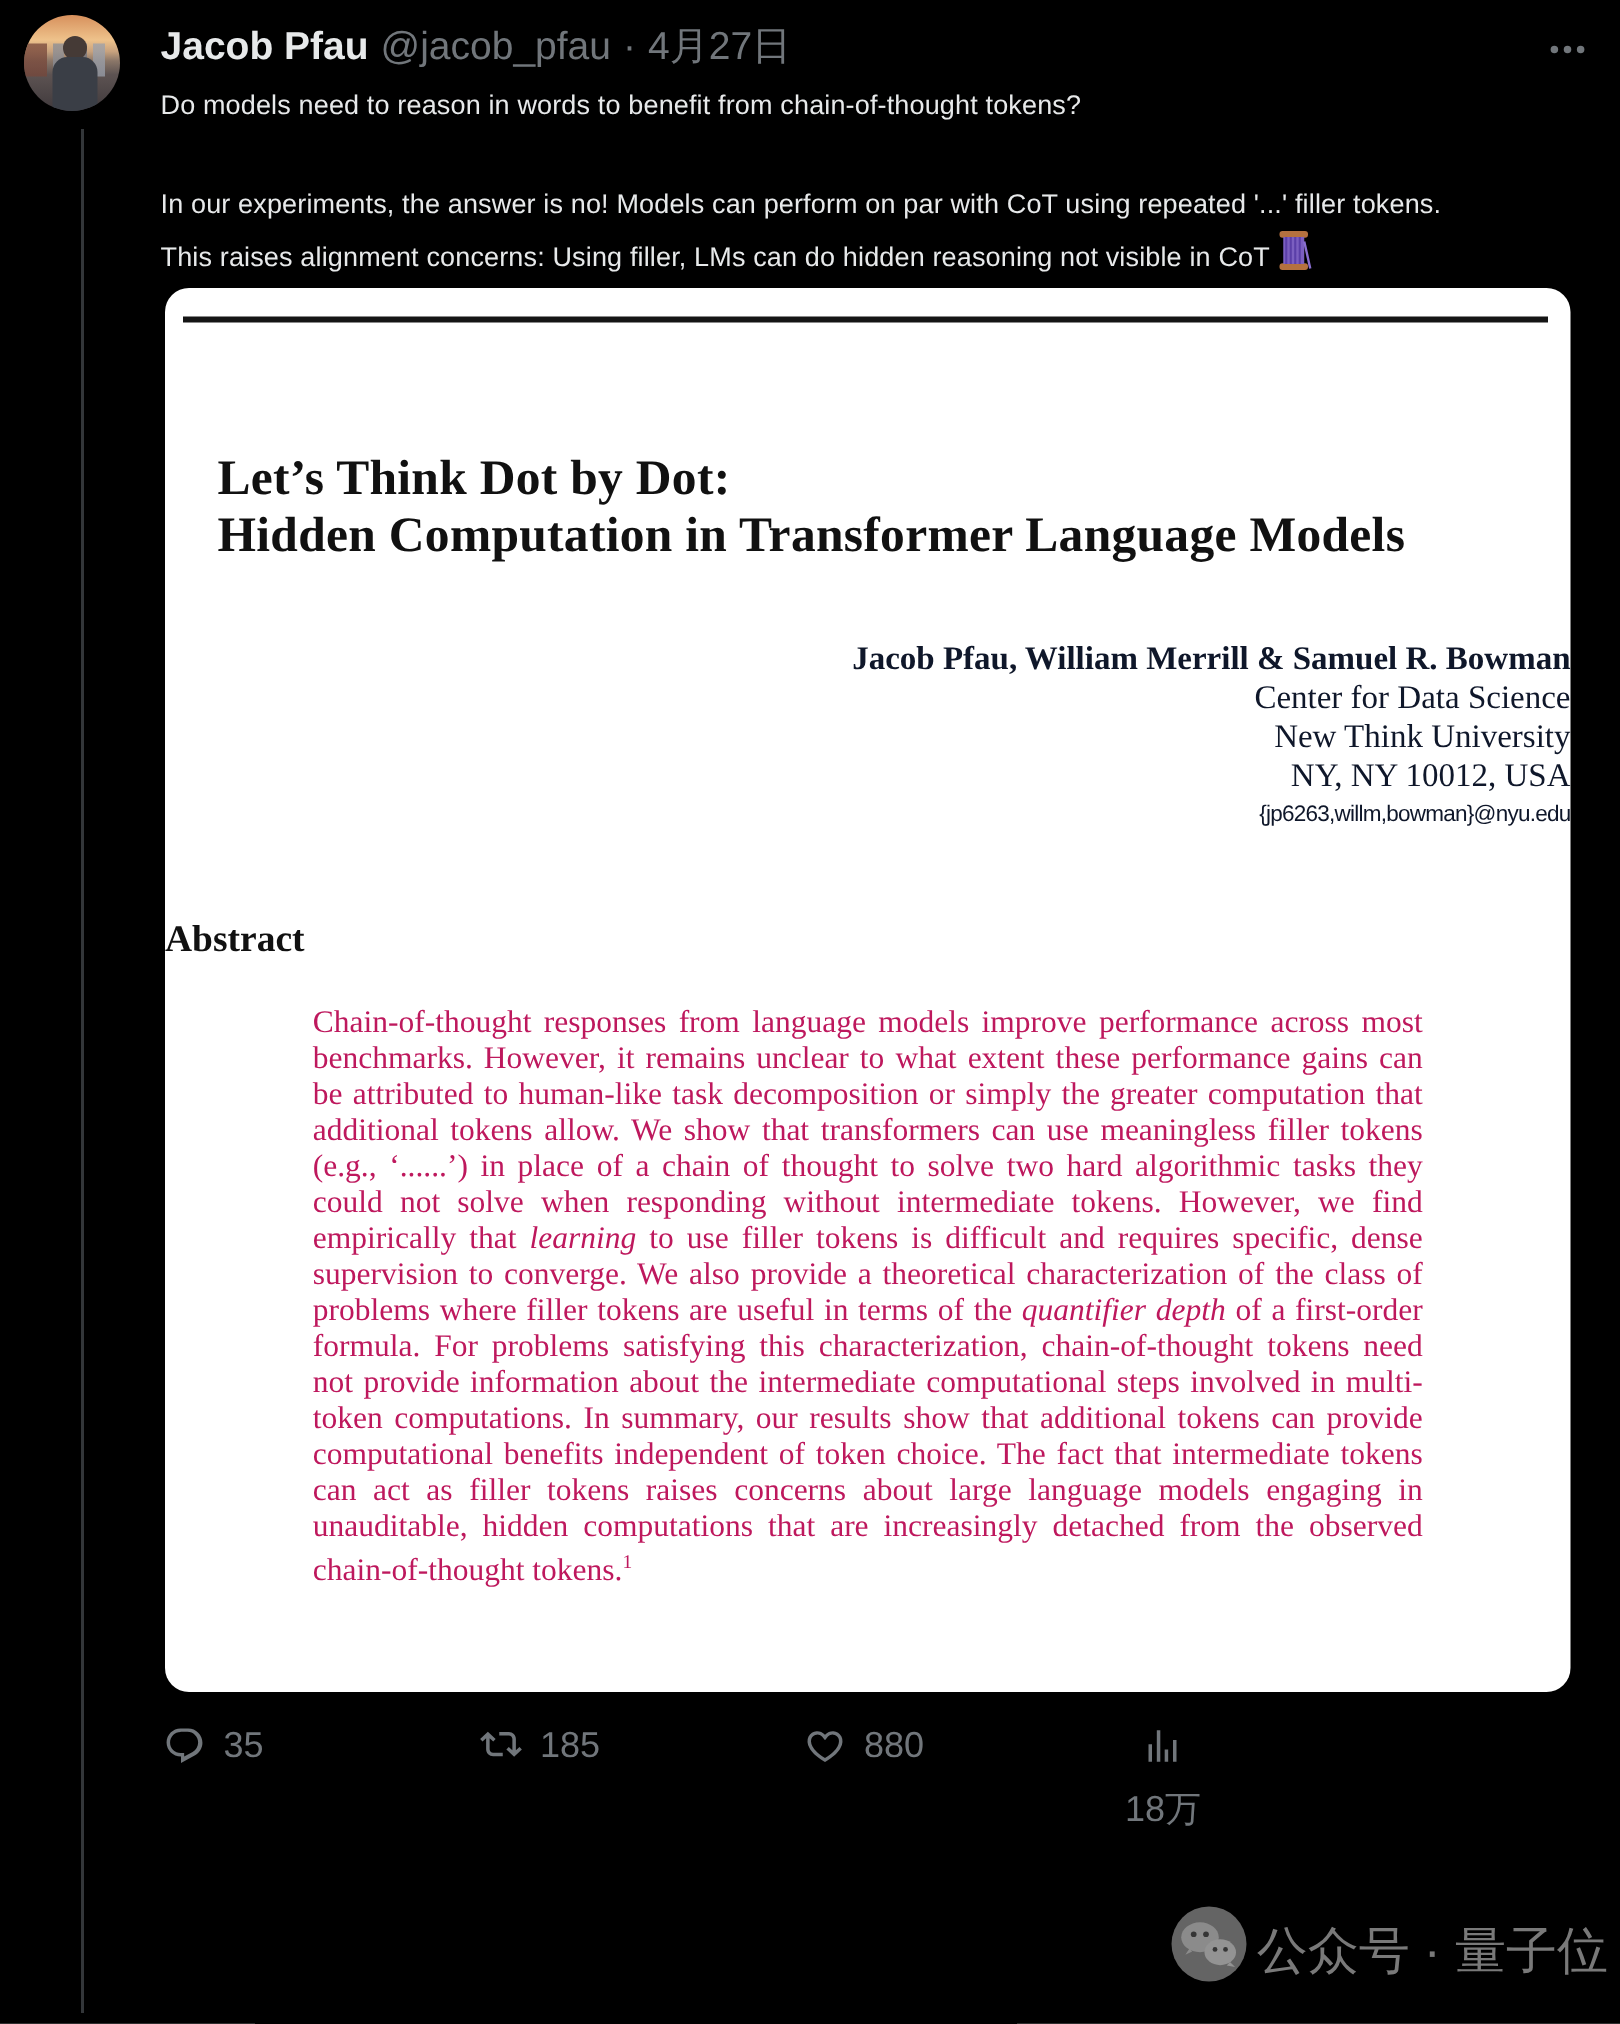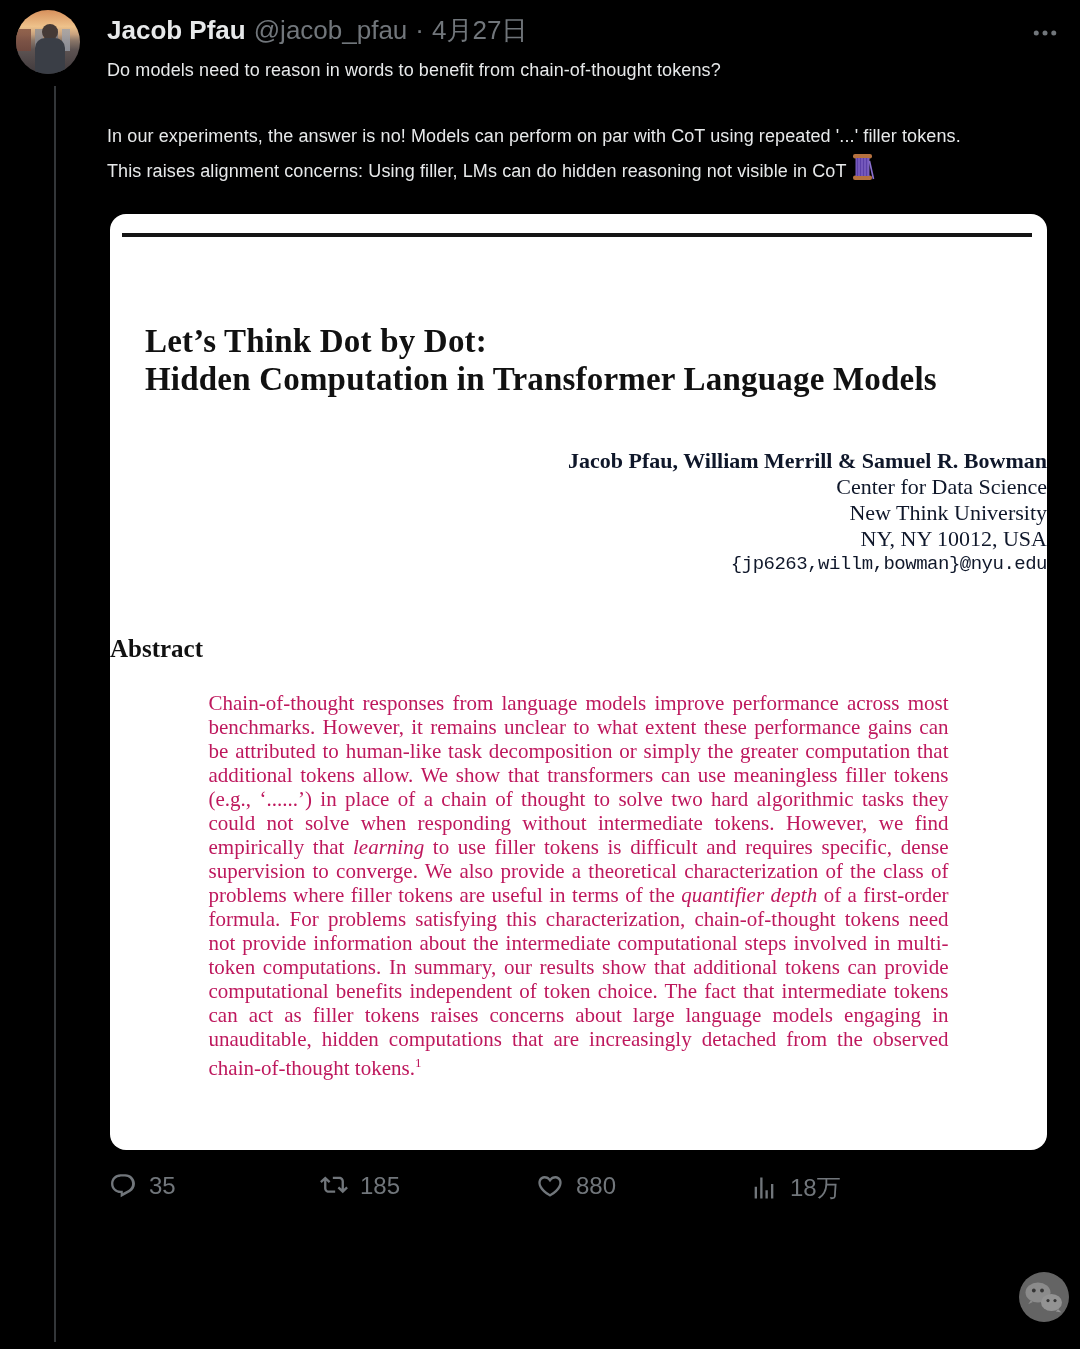--- a/index.html
+++ b/index.html
@@ -38,46 +38,46 @@
   .header-row { display:flex; align-items:baseline; gap:8px; font-size:26px; line-height:32px; white-space:nowrap; }
   .display-name { font-weight:700; color:#e7e9ea; cursor:pointer; }
   .meta { color:#71767b; font-weight:400; }
   .more-button { position:absolute; right:18px; top:16px; width:34px; height:34px; cursor:pointer; display:flex; align-items:center; justify-content:center; }
   
   .tweet-body { margin-top:8px; font-size:18px; line-height:33px; color:#e7e9ea; letter-spacing:.1px; }
   .tweet-p1 { margin-bottom:33px; }
   .emoji-spool { display:inline-block; vertical-align:-4px; margin-left:3px; }
   
   .card {
-    margin-left:3px; margin-top:22px; width:937px; height:936px;
+    margin-left:3px; width:937px; height:936px;
     background:#ffffff; border-radius:16px; overflow:hidden; cursor:pointer;
     color:#141414; font-family:"Liberation Serif", serif;
   }
   .card-rule { margin:19px 15px 0 12px; height:4px; background:#151515; }
   .paper-title {
     margin:85px 0 0 35px; font-size:33px; font-weight:700; line-height:38px;
     letter-spacing:.2px; color:#111;
   }
   .paper-authors { margin:50px 0 0 47px; font-size:22px; line-height:26px; color:#0f172a;text-align:right; }
   .paper-authors .authors-line { font-weight:700; }
-  .paper-email { font-family:Liberation Mono, monospace; font-size:19px; line-height:25px; letter-spacing:-0.5px; }
+  .paper-email { font-family:Liberation Sans, sans-serif; font-size:15px; line-height:25px; letter-spacing:-0.5px; }
   .abstract-heading { margin-top:58px; text-align:left; font-size:25px; font-weight:700; color:#111; }
   .abstract-text {
     margin:28px auto 0; width:740px; font-size:21px; line-height:24px;
     text-align:justify; color:#be185d;
   }
   .abstract-text sup { font-size:13px; }
   
   .footer { position:relative; margin-top:22px; height:40px; }
   .action { position:absolute; display:flex; align-items:center; gap:12px; color:#71767b; font-size:24px; cursor:pointer; }
   .action svg { display:block; }
   .action-reply { left:2px; }
   .action-repost { left:213px; }
   .action-like { left:429px; }
-  .action-views { left:643px; }
+  .action-views { left:643px;flex-direction:column; }
   
   .watermark {
     position:absolute; right:8px; bottom:18px; display:flex; align-items:center; gap:4px;
     color:#9b9b9b; opacity:.78; font-size:34px; pointer-events:none;
     font-family:"Liberation Sans", sans-serif; white-space:nowrap;
   }
   .watermark .wm-logo { opacity:.9; margin-right:2px; }
 </style>
 </head>
 <body>
@@ -181,15 +181,16 @@
           <ellipse cx="20" cy="21.5" rx="12.5" ry="10" fill="#c7c7c7"></ellipse>
           <circle cx="15.8" cy="19.5" r="1.9" fill="#4c4c4c"></circle>
           <circle cx="24" cy="19.5" r="1.9" fill="#4c4c4c"></circle>
           <path d="M13 29l-2.8 4.2 4.6-2.2z" fill="#c7c7c7"></path>
           <ellipse cx="33.5" cy="31.5" rx="10.5" ry="8.6" fill="#d2d2d2"></ellipse>
           <circle cx="30" cy="29.6" r="1.6" fill="#4c4c4c"></circle>
           <circle cx="37" cy="29.6" r="1.6" fill="#4c4c4c"></circle>
           <path d="M40 38l3.4 3.4-5.6-1z" fill="#d2d2d2"></path>
         </svg>
     </span>
+    <span>公众号 · 量子位</span>
   </div>
 
 </div>
 
 </body></html>

